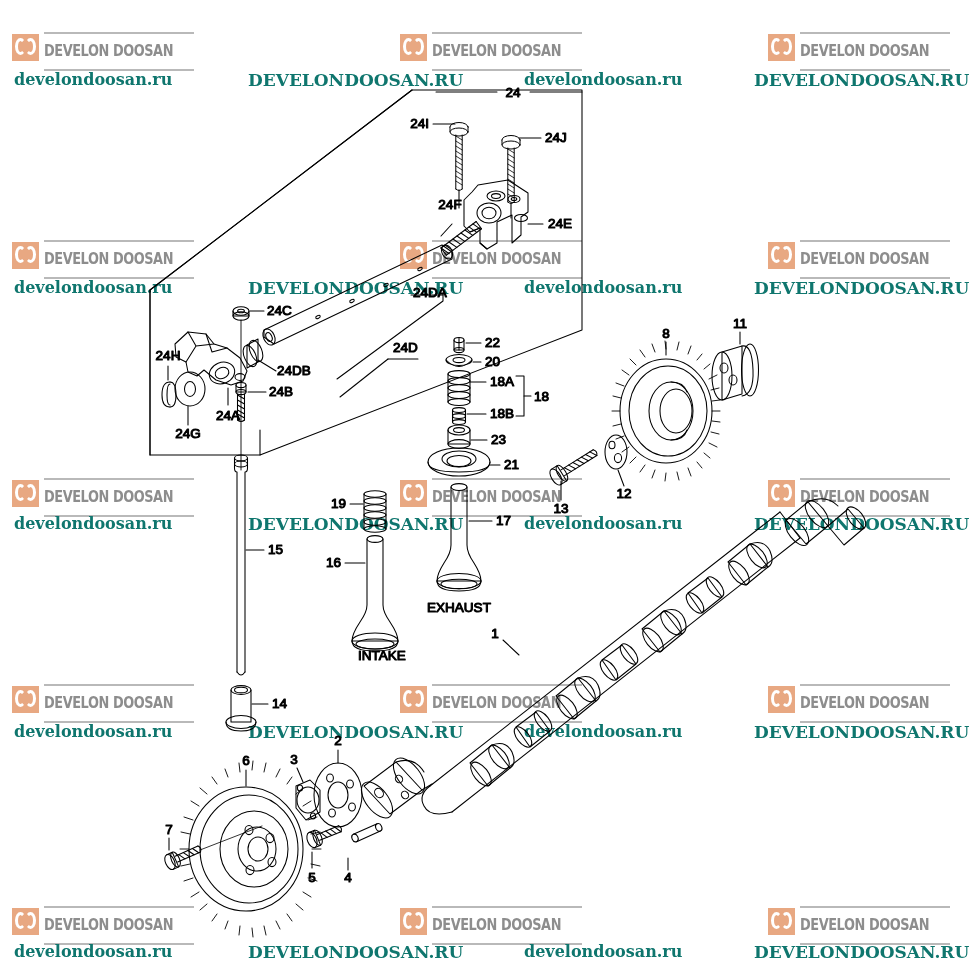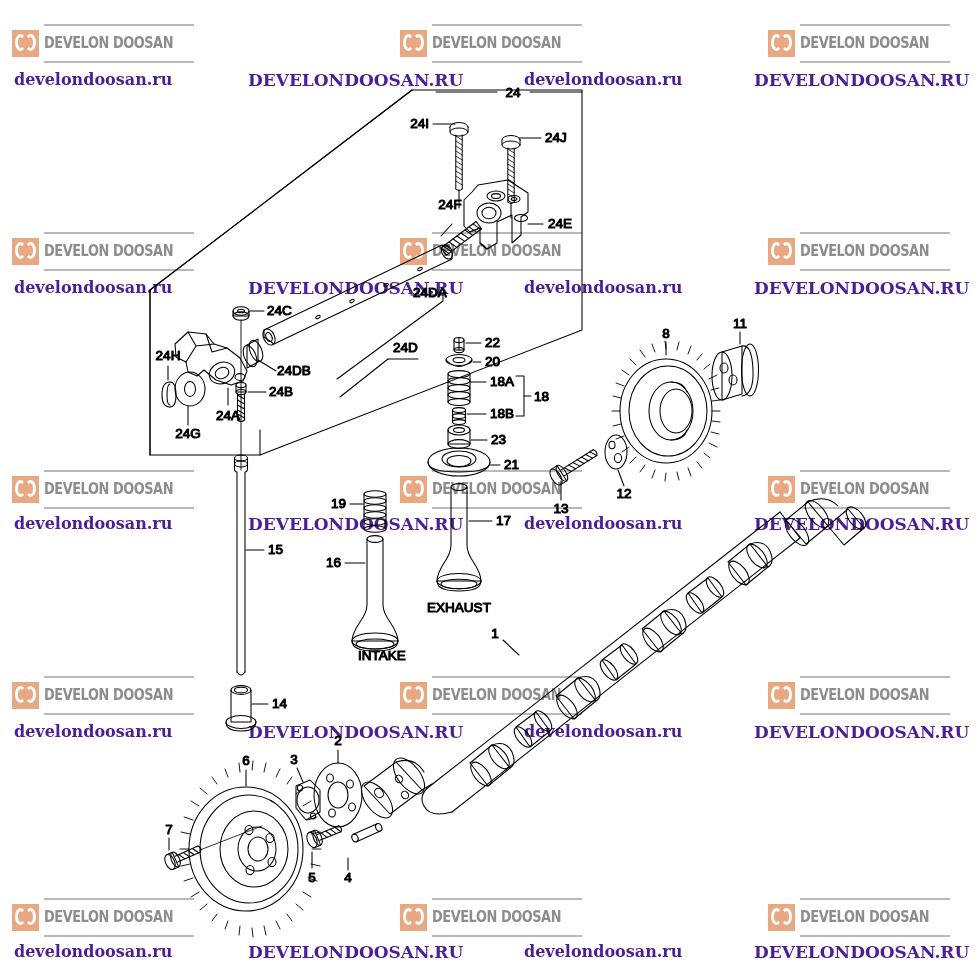--- a/index.html
+++ b/index.html
@@ -11,31 +11,31 @@
   
   #wm{position:absolute;left:0;top:0;width:980px;height:980px;
       pointer-events:none;z-index:5;}
   .wm-logo{position:absolute;display:flex;align-items:center;gap:5px;}
   .wm-mark{width:27px;height:27px;flex:0 0 27px;position:relative;
            background:#e8a882;}
   .wm-mark i{position:absolute;border:3px solid #fff;border-radius:50%;
              width:11px;height:17px;top:4px;box-sizing:border-box;}
   .wm-mark i.l{left:3px;border-right-color:transparent;}
   .wm-mark i.r{right:3px;border-left-color:transparent;}
-  .wm-txt{position:relative;padding:12px 0;}
+  .wm-txt{position:relative;padding:12px 0;margin-top:8px;}
   .wm-txt b{display:block;font-family:"DejaVu Sans",sans-serif;
             font-weight:700;color:#8d8d8d;font-size:15px;line-height:15px;
             letter-spacing:-0.5px;transform:scaleX(0.86);
             transform-origin:left center;white-space:nowrap;}
   .wm-txt:before,.wm-txt:after{content:"";position:absolute;left:0;right:0;
             height:2px;background:#b9b9b9;}
   .wm-txt:before{top:0;}
   .wm-txt:after{bottom:0;}
 
-  .wm-url{position:absolute;white-space:nowrap;color:#4c1d95;
+  .wm-url{position:absolute;white-space:nowrap;color:#0f766e;
           font-family:"DejaVu Serif",serif;font-weight:700;}
   .wm-url.low{font-size:16px;}
   .wm-url.up{font-size:17px;}
 
   
   #art{position:absolute;left:0;top:0;z-index:10;}
   #art text{font-family:"Liberation Sans",sans-serif;fill:#000;}
 </style>
 </head>
 <body>

